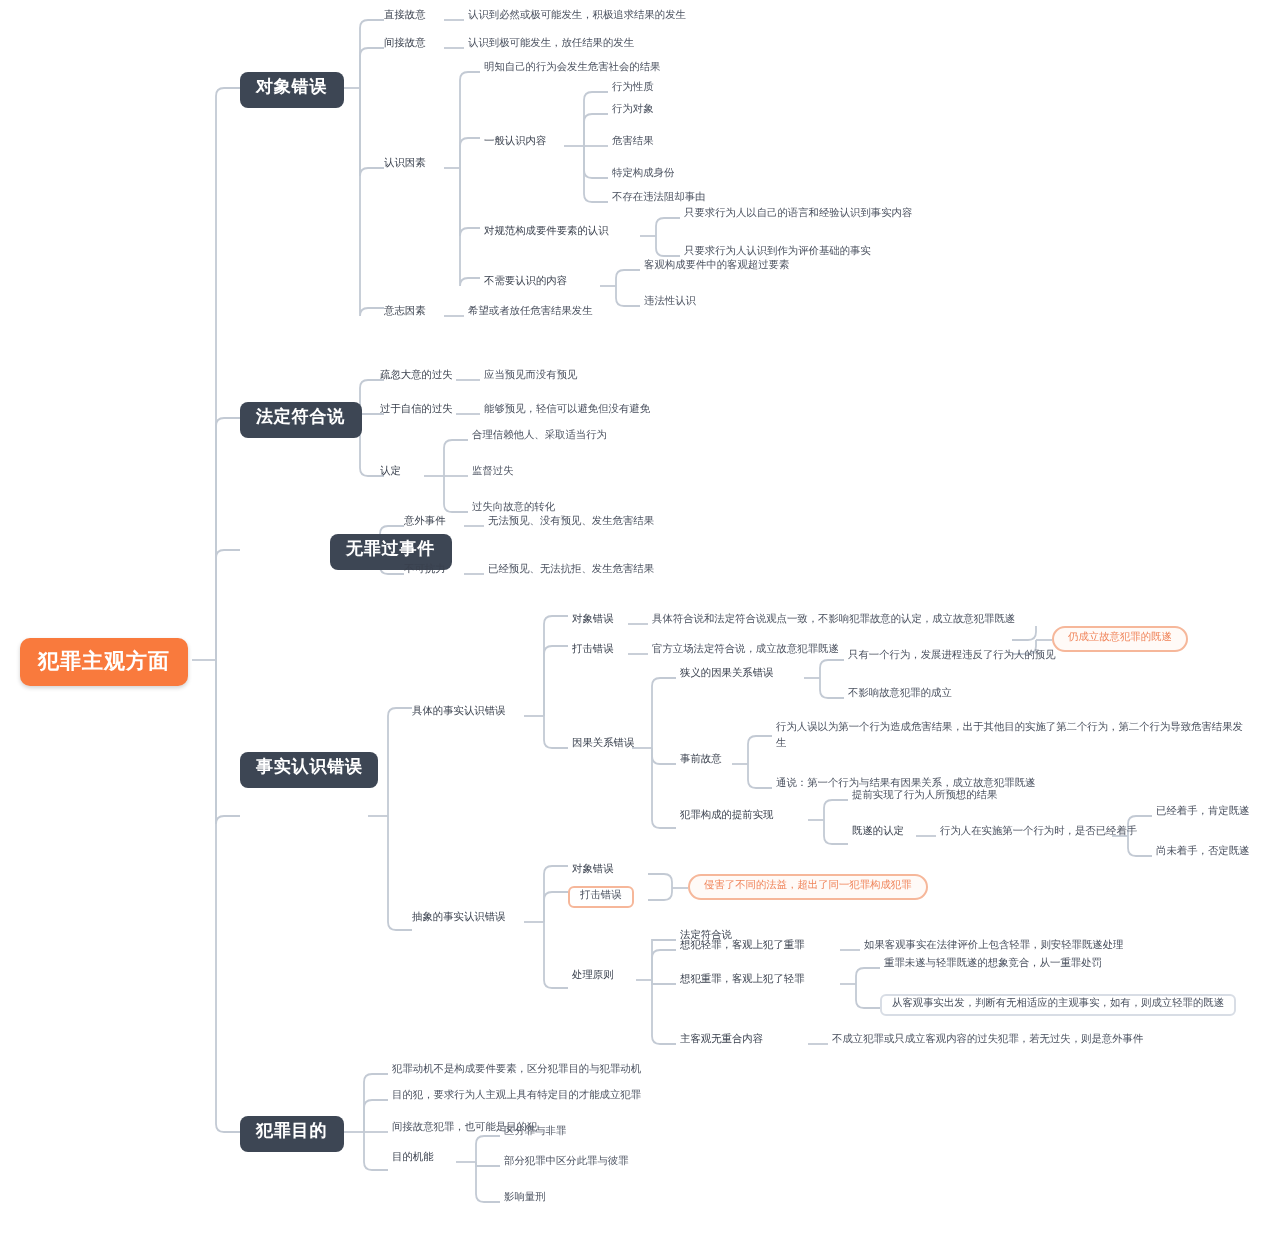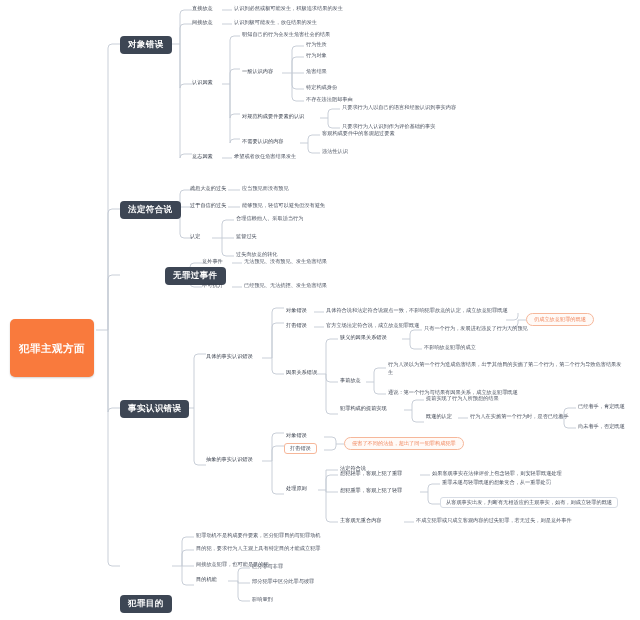--- a/index.html
+++ b/index.html
@@ -32,21 +32,21 @@
     position: absolute;
     white-space: nowrap;
     line-height: 1.15;
   }
   
   .root {
     background: #f97a3d;
     color: #ffffff;
     font-weight: bold;
     font-size: 10.5px;
-    padding: 23px 9px;
+    padding: 6px 9px;
     border-radius: 5px;
     letter-spacing: 0.5px;
     box-shadow: 0 1px 2px rgba(0,0,0,0.18);
   }
   
   .lvl1 {
     background: #3d4654;
     color: #ffffff;
     font-weight: bold;
     font-size: 8.5px;
@@ -237,22 +237,22 @@
       <path d="M238 581 L238 583 L250 583"></path>
       <path d="M238 581 L238 597 Q238 601 242 601 L250 601"></path>
     </g>
   </svg>
 
   <div class="node root" style="left:10px; top:319px;">犯罪主观方面</div>
 
   <div class="node lvl1" style="left:120px; top:36px;">对象错误</div>
   <div class="node lvl1" style="left:120px; top:201px;">法定符合说</div>
   <div class="node lvl1" style="left:120px; top:267px;margin-left:45px;">无罪过事件</div>
-  <div class="node lvl1" style="left:120px; top:400px;text-align:right;">事实认识错误</div>
-  <div class="node lvl1" style="left:120px; top:558px;margin-top:37px;">犯罪目的</div>
+  <div class="node lvl1" style="left:120px; top:376px;text-align:right;">事实认识错误</div>
+  <div class="node lvl1" style="left:120px; top:558px;">犯罪目的</div>
 
   <div class="node txt b" style="left:190px; top:5px;">直接故意</div>
   <div class="node txt" style="left:232px; top:5px;">认识到必然或极可能发生，积极追求结果的发生</div>
 
   <div class="node txt b" style="left:190px; top:19px;">间接故意</div>
   <div class="node txt" style="left:232px; top:19px;">认识到极可能发生，放任结果的发生</div>
 
   <div class="node txt b" style="left:190px; top:79px;">认识因素</div>
   <div class="node txt" style="left:240px; top:31px;">明知自己的行为会发生危害社会的结果</div>
 

